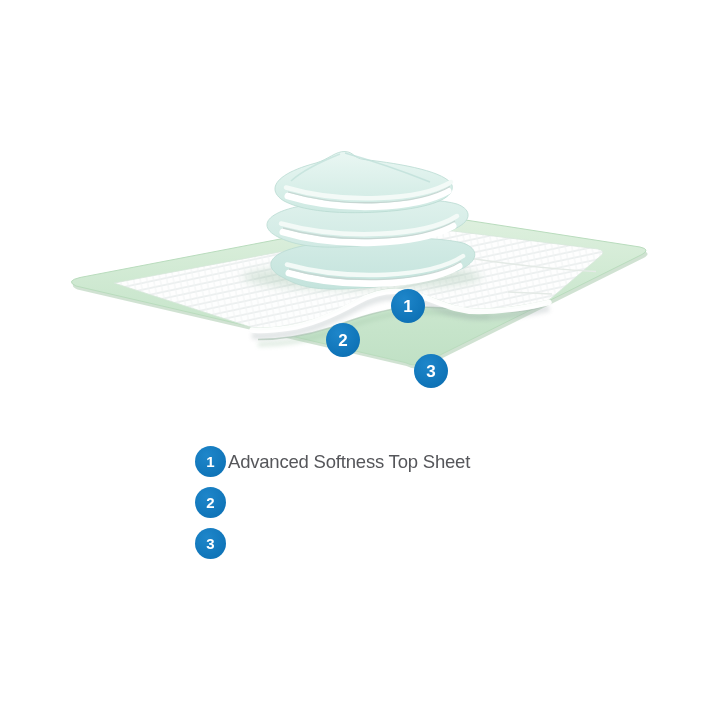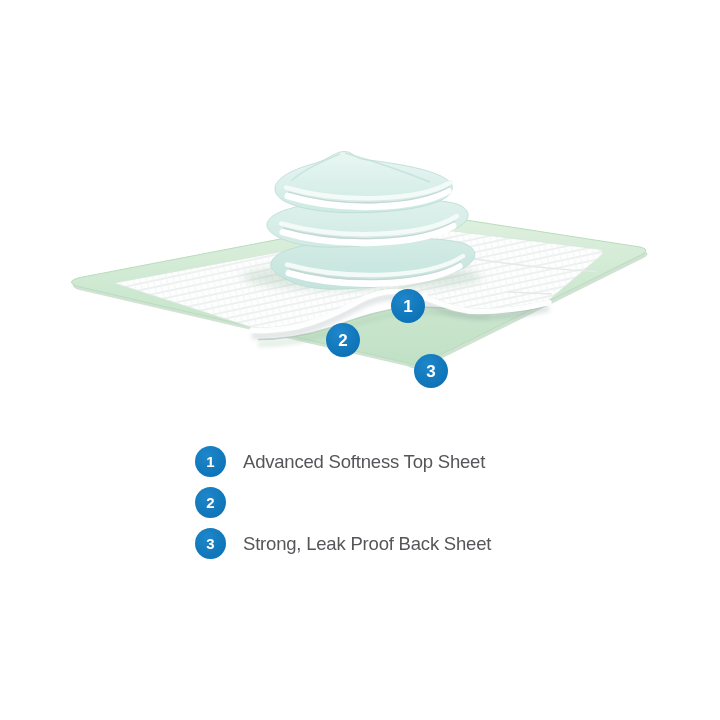--- a/index.html
+++ b/index.html
@@ -16,21 +16,21 @@
     position:absolute;left:195px;top:446px;
     display:flex;flex-direction:column;gap:10px;
   }
   .legend-row{display:flex;align-items:center;height:31px;}
   .badge{
     width:31px;height:31px;border-radius:50%;flex:0 0 31px;
     background:radial-gradient(circle at 38% 30%, #1e86ca 0%, #0f74b8 75%);
     color:#ffffff;font:700 15px/31px "Liberation Sans",sans-serif;text-align:center;
   }
   .label{
-    margin-left:17px;color:#55565a;letter-spacing:-0.2px;
+    margin-left:2px;color:#55565a;letter-spacing:-0.2px;
     font:400 18.5px "Liberation Sans",sans-serif;white-space:nowrap;
   }
 </style>
 </head>
 <body>
 
 <div class="stage">
 
   <svg width="720" height="720" viewBox="0 0 720 720">
     <defs>
@@ -134,17 +134,16 @@
   <div class="legend">
     <div class="legend-row">
       <span class="badge">1</span>
       <span class="label">Advanced Softness Top Sheet</span>
     </div>
     <div class="legend-row">
       <span class="badge">2</span>
     </div>
     <div class="legend-row">
       <span class="badge">3</span>
-      <span class="label">Strong, Leak Proof Back Sheet</span>
     </div>
   </div>
 
 </div>
 
 </body></html>

